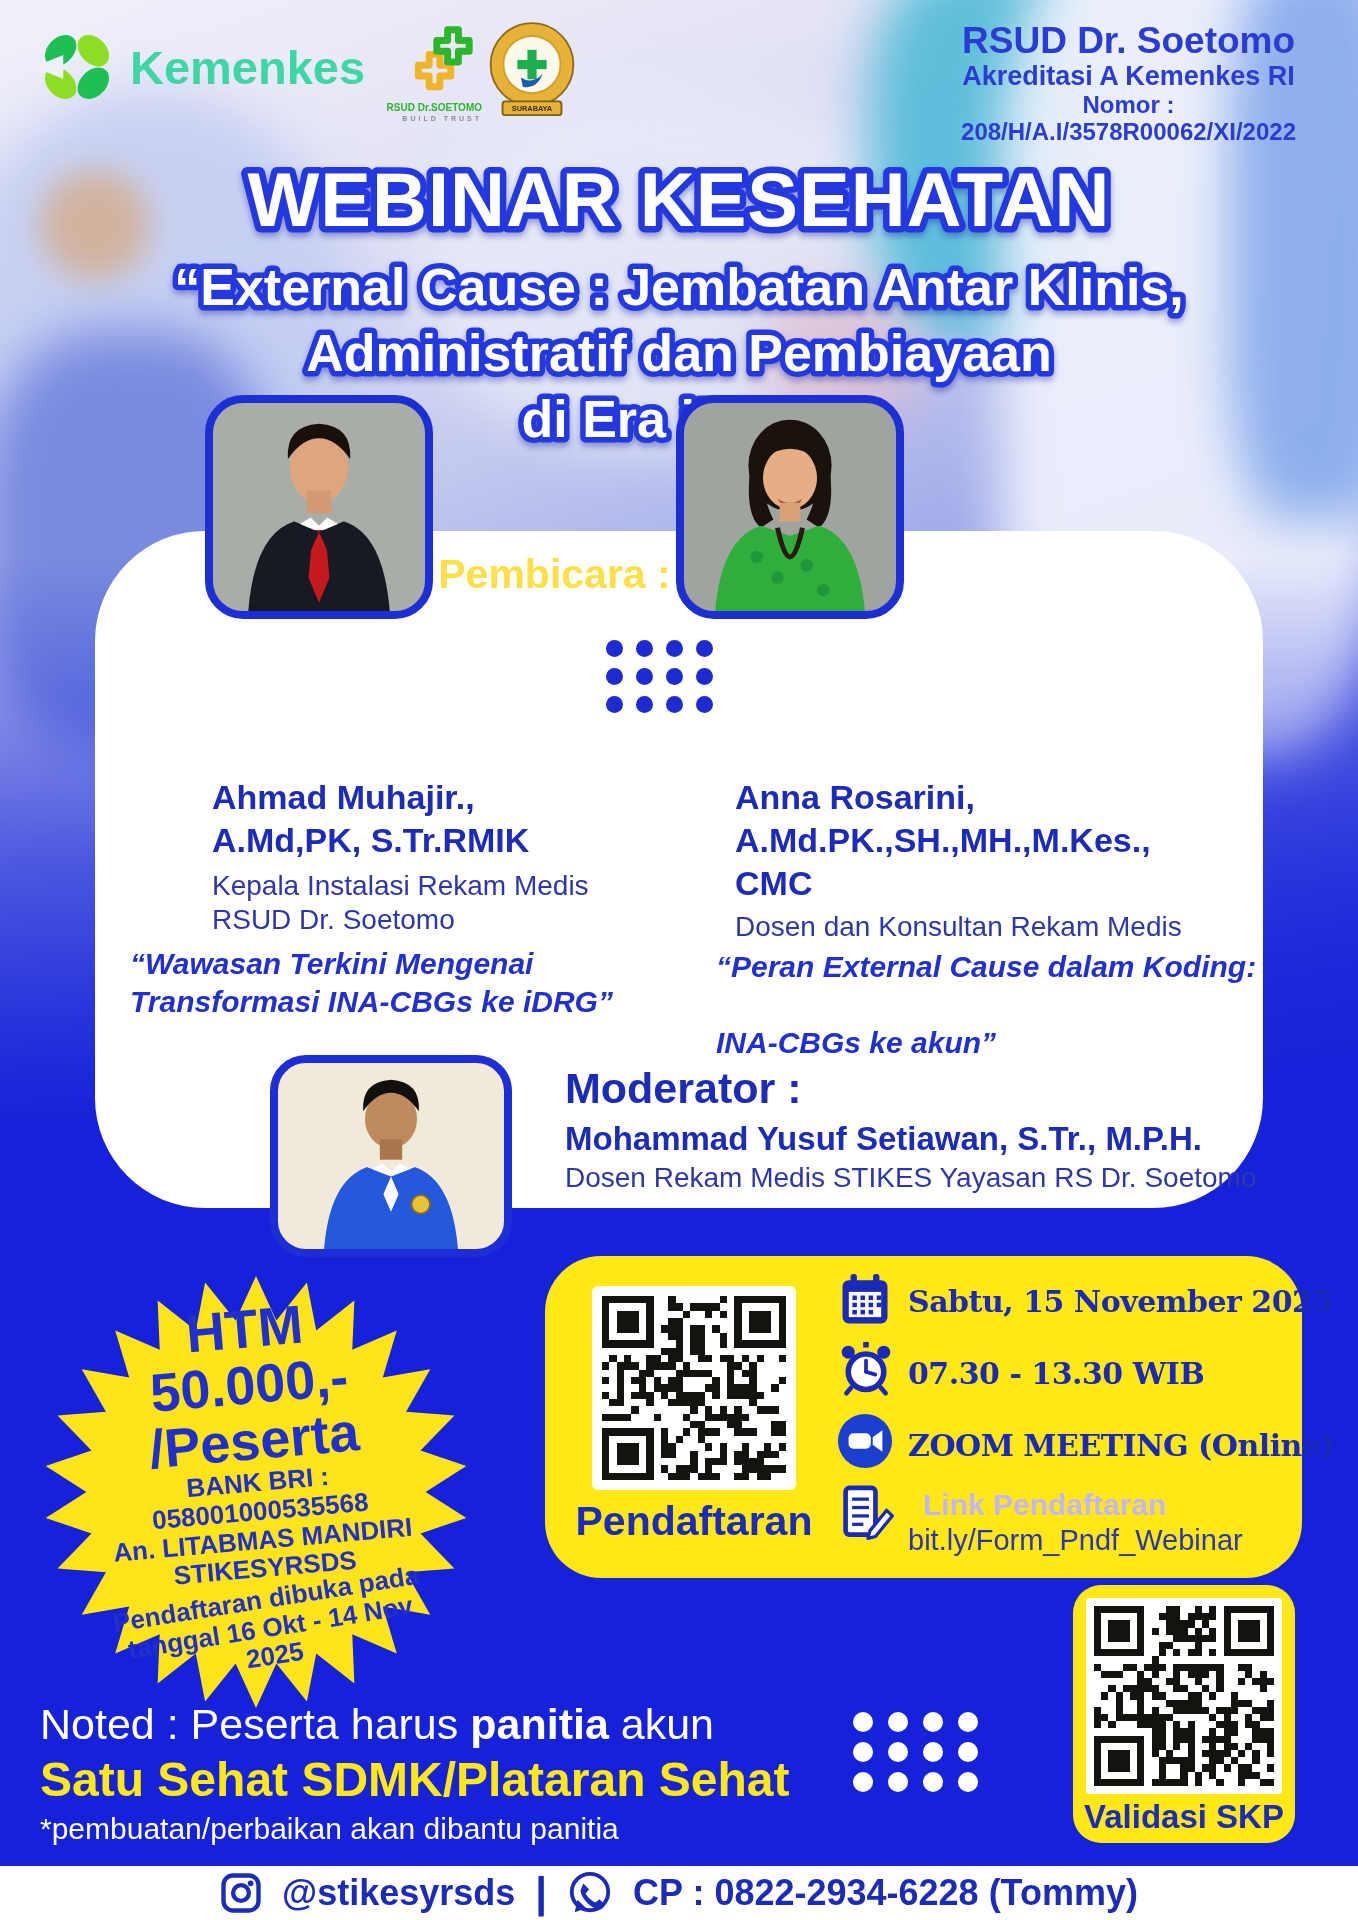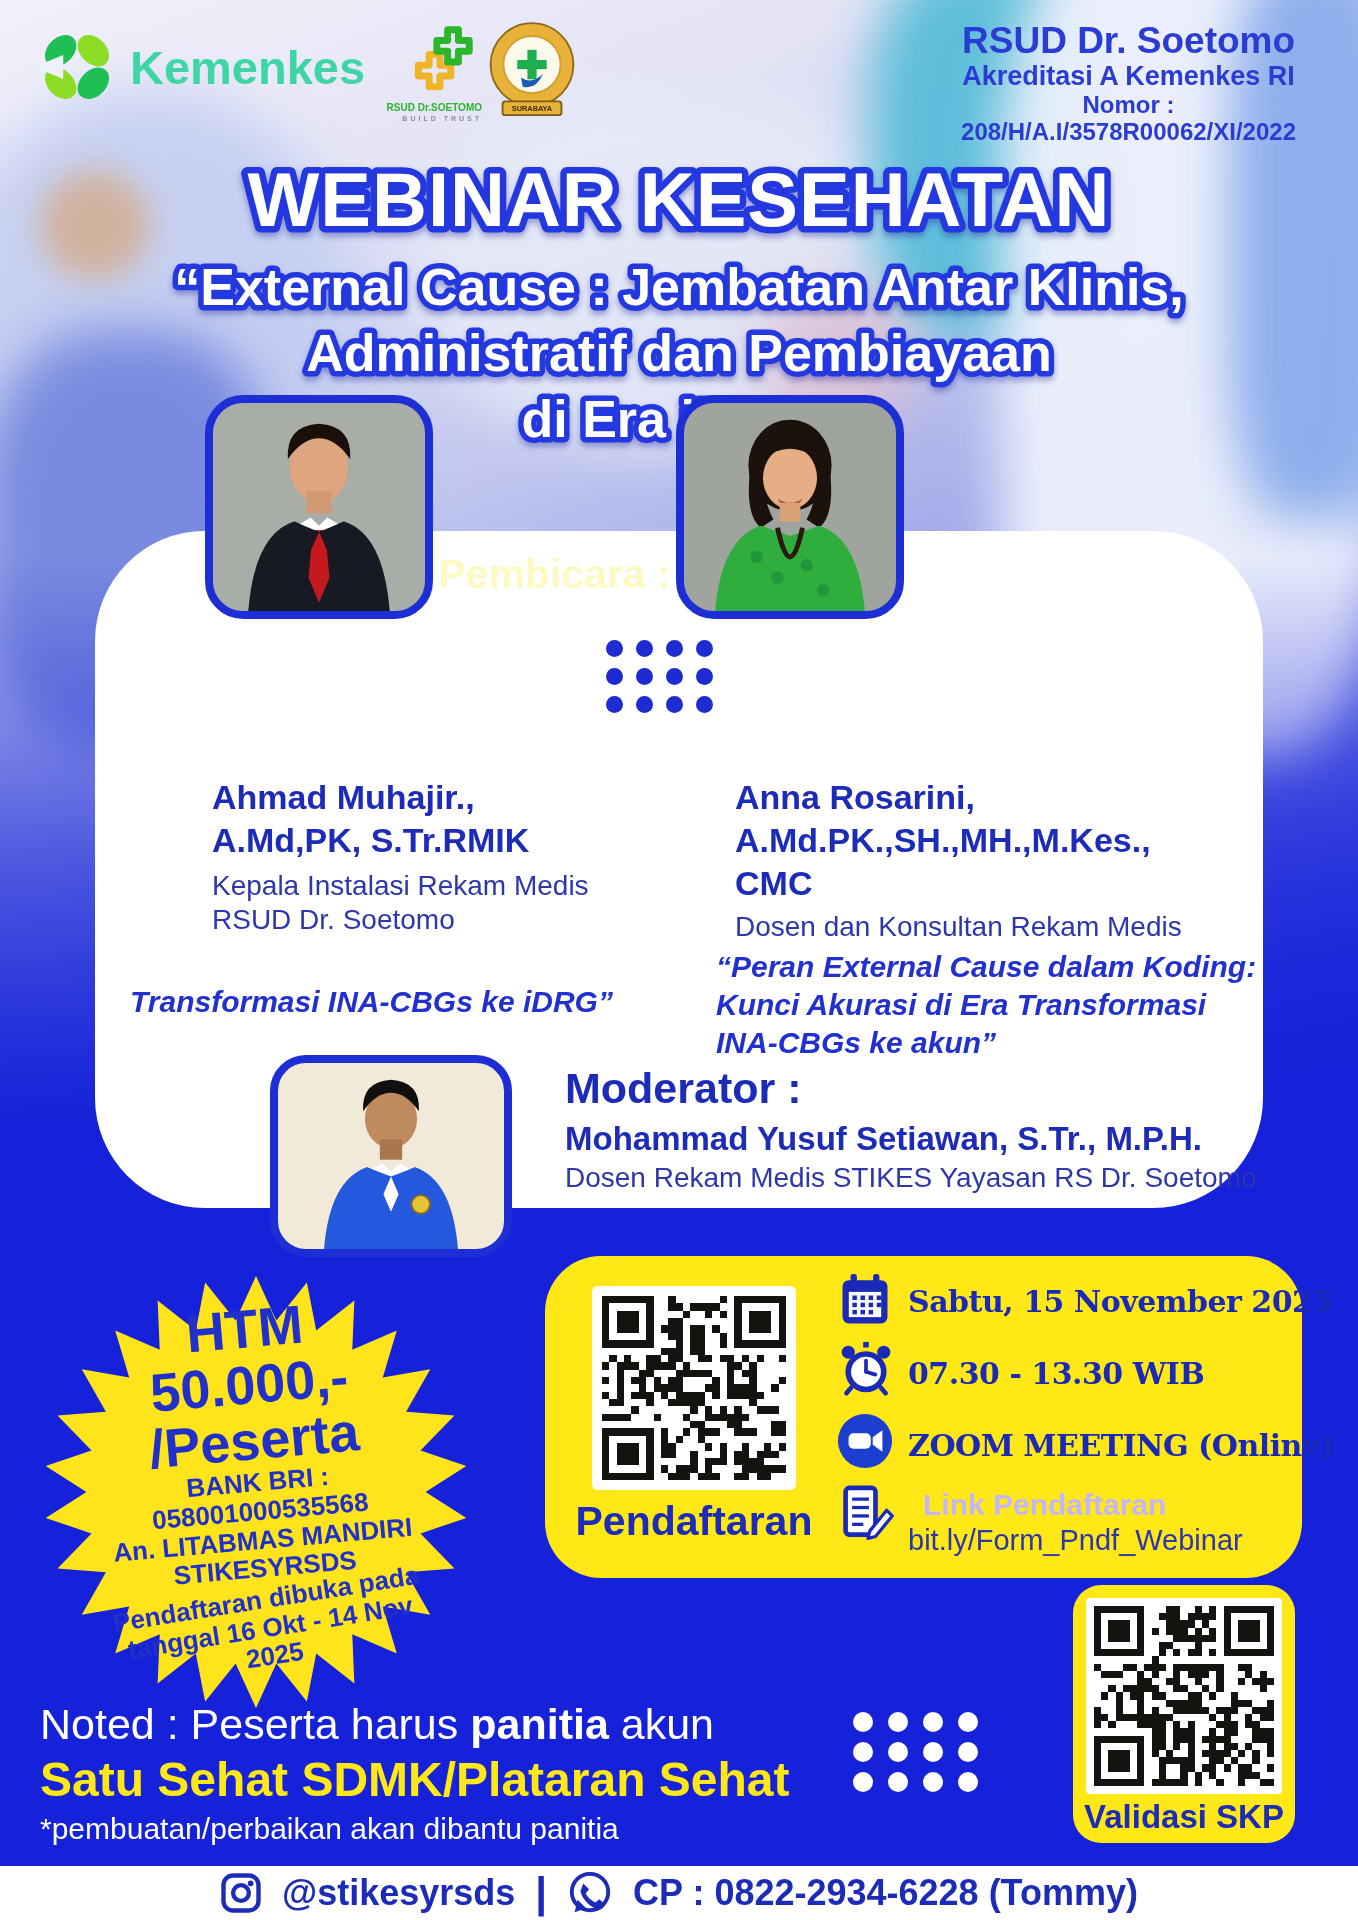--- a/index.html
+++ b/index.html
@@ -28,21 +28,21 @@
   .title-svg{left:0;top:126px;filter:drop-shadow(0 4px 3px rgba(18,28,150,.38));}
   .title-text{font-family:"Liberation Sans",sans-serif;font-weight:bold;fill:#ffffff;stroke:#2438e0;
     paint-order:stroke;stroke-linejoin:round;text-anchor:middle;}
   
   .white-panel{left:95px;top:531px;width:1168px;height:677px;background:#fff;border-radius:110px;}
   .photo-card{border:8px solid #1d2fd4;border-radius:38px;overflow:hidden;box-sizing:border-box;}
   .card-left{left:205px;top:395px;width:228px;height:224px;background:#a9ada8;}
   .card-right{left:676px;top:395px;width:228px;height:224px;background:#9fa49f;}
   .card-mod{left:270px;top:1055px;width:242px;height:202px;background:#f2ead9;border:8px solid #1d2fd4;
     border-radius:36px;overflow:hidden;box-sizing:border-box;}
-  .pembicara{left:433px;top:551px;width:243px;text-align:center;font-size:41px;font-weight:bold;color:#fef9c3;}
+  .pembicara{left:433px;top:551px;width:243px;text-align:center;font-size:41px;font-weight:bold;color:#fde047;}
   .dot-grid{display:grid;grid-template-columns:repeat(4,17px);grid-auto-rows:17px;gap:11px 13px;color:#1d2bd0;}
   .dot-grid i{display:block;border-radius:50%;background:currentColor;}
   .dots-blue{left:606px;top:640px;}
   .dots-white{left:853px;top:1712px;grid-template-columns:repeat(4,20px);grid-auto-rows:20px;gap:10px 15px;color:#fff;}
   .spk-name{font-size:34px;font-weight:bold;color:#1c2bb8;line-height:1.26;}
   .spk-role{font-size:28px;color:#2e36ab;line-height:1.22;}
   .spk-quote{font-size:30px;font-weight:bold;font-style:italic;color:#2130cf;line-height:1.26;}
   .mod-label{font-size:43px;font-weight:bold;color:#1c2bb8;}
   .mod-name{font-size:33px;font-weight:bold;color:#1c2bb8;}
   .mod-role{font-size:28px;color:#2e36ab;}
@@ -183,28 +183,28 @@
       <i></i>
       <i></i>
       <i></i>
       <i></i>
     </div>
 
   <div class="abs spk-name" style="left:212px;top:776px;">Ahmad Muhajir.,</div>
   <div class="abs spk-name" style="left:212px;top:819px;">A.Md,PK, S.Tr.RMIK</div>
   <div class="abs spk-role" style="left:212px;top:869px;">Kepala Instalasi Rekam Medis</div>
   <div class="abs spk-role" style="left:212px;top:903px;">RSUD Dr. Soetomo</div>
+  <div class="abs spk-quote" style="left:130px;top:945px;">“Wawasan Terkini Mengenai</div>
   <div class="abs spk-quote" style="left:130px;top:983px;">Transformasi INA-CBGs ke iDRG”</div>
 
   <div class="abs spk-name" style="left:735px;top:776px;">Anna Rosarini,</div>
   <div class="abs spk-name" style="left:735px;top:819px;">A.Md.PK.,SH.,MH.,M.Kes.,</div>
   <div class="abs spk-name" style="left:735px;top:862px;">CMC</div>
   <div class="abs spk-role" style="left:735px;top:910px;">Dosen dan Konsultan Rekam Medis</div>
   <div class="abs spk-quote" style="left:716px;top:948px;">“Peran External Cause dalam Koding:</div>
-  <div class="abs spk-quote" style="left:716px;top:986px;">Kunci Akurasi di Era Transformasi</div>
   <div class="abs spk-quote" style="left:716px;top:1024px;">INA-CBGs ke akun”</div>
 
   <div class="abs card-mod">
     <svg width="100%" height="100%" viewBox="0 0 100 100" preserveAspectRatio="xMidYMax meet">
       <ellipse cx="50" cy="30" rx="14" ry="16" fill="#c08a5f"></ellipse>
       <path d="M35,26 Q34,10 50,9 Q66,10 65,26 Q58,16 50,16 Q42,16 35,26 Z" fill="#12100e"></path>
       <rect x="44" y="41" width="12" height="11" fill="#aa764e"></rect>
       <path d="M14,100 Q17,63 37,56 L50,61 L63,56 Q83,63 86,100 Z" fill="#2458dd"></path>
       <polygon points="40,57 50,80 60,57 55,54 50,58 45,54" fill="#ffffff"></polygon>
       <path d="M37,56 L50,61 L41,82 L31,66 Z" fill="#2458dd"></path>

